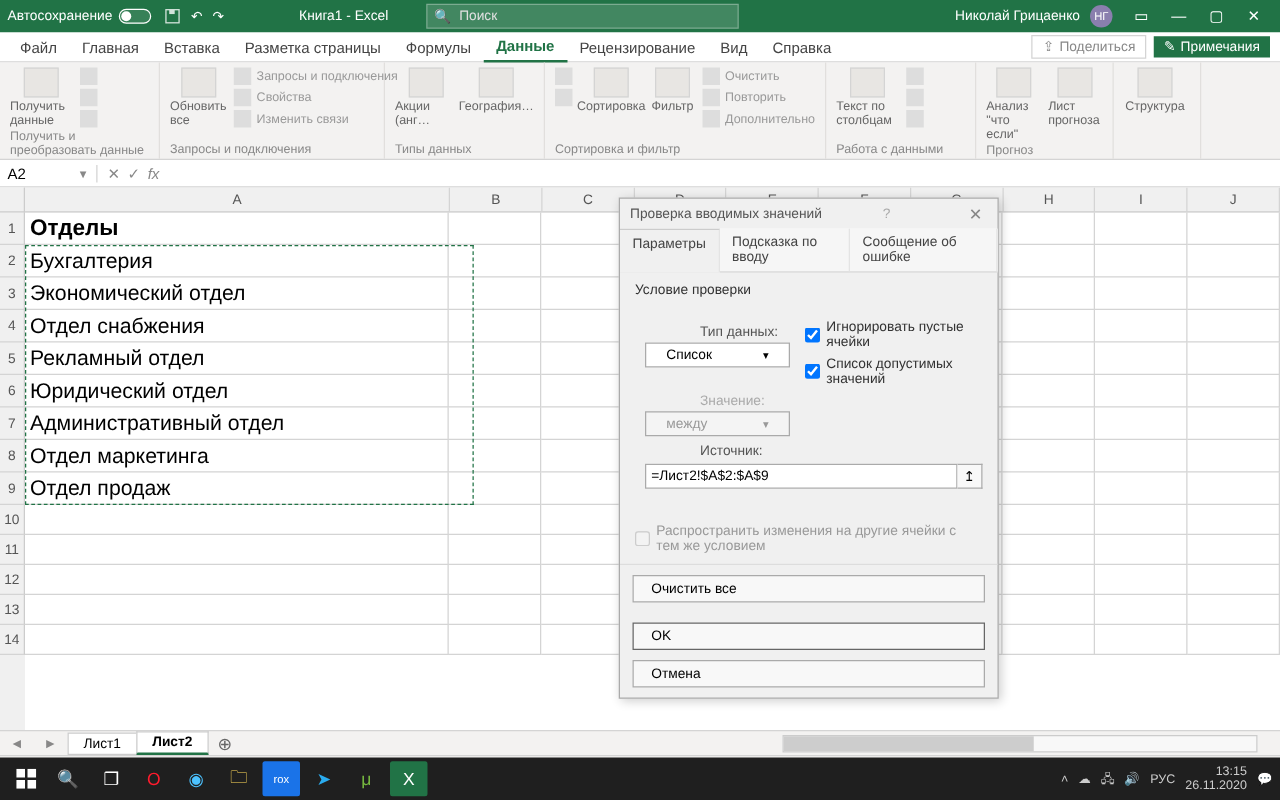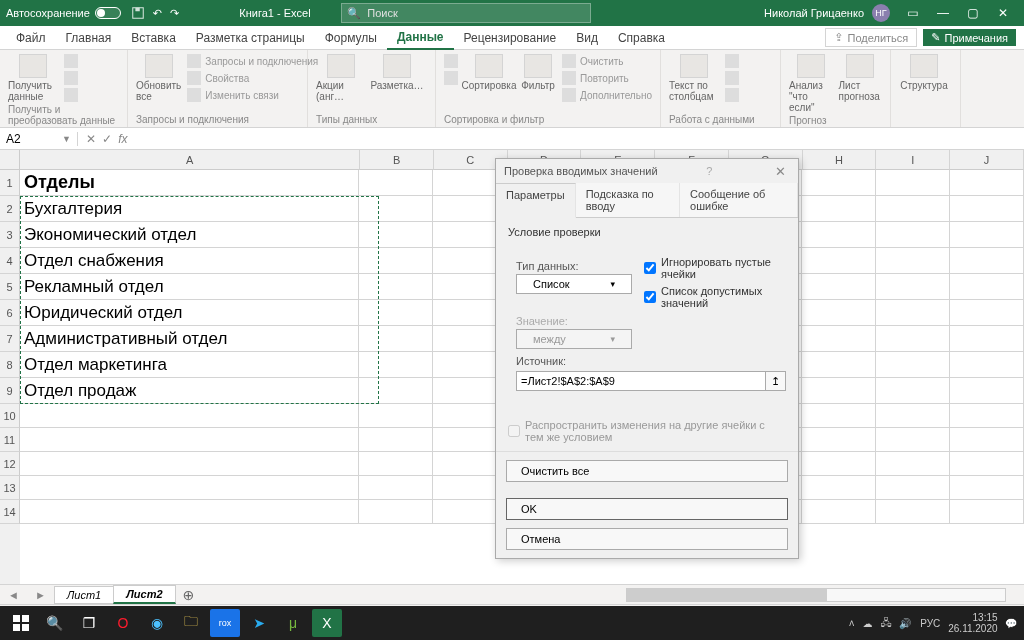--- a/index.html
+++ b/index.html
@@ -57,41 +57,41 @@
 .cells { position: relative; }
 .cellrow { display: flex; height: 24px; }
 .cellrow.tall { height: 26px; }
 .cell { border-right: 1px solid #d4d4d4; border-bottom: 1px solid #d4d4d4; padding: 0 4px; display: flex; align-items: center; font-size: 17px; color: #000; overflow: hidden; white-space: nowrap; }
 .cell.header { font-weight: bold; font-size: 18px; }
 .marquee { position: absolute; border: 1.5px dashed #217346; pointer-events: none; }
 
 
 .sheet-tabs { height: 20px; border-top: 1px solid #d4d4d4; display: flex; align-items: center; font-size: 11px; background: #f3f2f1; }
 .sheet-nav { padding: 0 8px; color: #888; }
-.sheet-tab { padding: 2px 12px; border: 1px solid #ccc; background: #fff; margin-right: -1px; font-style: italic; }
+.sheet-tab { padding: 2px 12px; border: 1px solid #ccc; background: #fff; margin-right: -1px; }
 .sheet-tab.active { border-bottom: 2px solid #217346; font-weight: 600; }
 .sheet-add { padding: 0 8px; color: #666; font-size: 14px; }
 .hscroll { margin-left: auto; width: 380px; height: 14px; border: 1px solid #ccc; background: #f8f8f8; position: relative; margin-right: 18px; }
 .hthumb { position: absolute; left: 0; width: 200px; height: 100%; background: #cdcdcd; }
 
 
 .statusbar { height: 18px; background: #f3f2f1; border-top: 1px solid #d4d4d4; display: flex; align-items: center; font-size: 10px; color: #666; padding: 0 8px; }
 
 
 .dialog { position: absolute; left: 495px; top: 158px; width: 304px; background: #f0f0f0; border: 1px solid #aaa; box-shadow: 2px 2px 8px rgba(0,0,0,0.2); font-size: 11px; }
 .dlg-title { height: 24px; display: flex; align-items: center; padding: 0 8px; color: #555; font-size: 11px; }
 .dlg-title .dlg-close { margin-left: auto; color: #888; font-size: 13px; padding: 0 4px; }
 .dlg-tabs { display: flex; border-bottom: 1px solid #ccc; background: #fff; }
 .dlg-tab { padding: 5px 10px; font-size: 11px; color: #444; border-right: 1px solid #e4e4e4; background: #f6f6f6; }
 .dlg-tab.active { background: #f0f0f0; border-bottom: 1px solid #f0f0f0; margin-bottom: -1px; border-top: 1px solid #ccc; }
 .dlg-body { padding: 8px 12px; }
 .fieldset-label { font-size: 11px; color: #333; margin-bottom: 6px; }
 .dlg-row { display: flex; align-items: center; gap: 12px; margin-bottom: 6px; }
 .dlg-col { display: flex; flex-direction: column; gap: 2px; }
-.dlg-label { font-size: 11px; color: #555; }
+.dlg-label { font-size: 11px; color: #555; margin-left: 44px; }
 .dlg-select { width: 116px; height: 20px; border: 1px solid #aaa; background: #fff; padding: 0 16px; font-size: 11px; display: flex; align-items: center; justify-content: space-between; }
 .dlg-select.disabled { color: #999; background: #f4f4f4; }
 .dlg-input-src { display: flex; margin-top: 2px; }
 .dlg-input-src input { flex: 1; height: 20px; border: 1px solid #aaa; padding: 0 4px; font-size: 11px; }
 .src-btn { width: 20px; height: 20px; border: 1px solid #aaa; border-left: none; display: flex; align-items: center; justify-content: center; background: #f8f8f8; }
 .chk { display: flex; align-items: center; gap: 5px; font-size: 11px; color: #333; }
 .chk input { width: 12px; height: 12px; }
 .dlg-footer { display: flex; gap: 8px; padding: 8px 10px; border-top: 1px solid #ddd; flex-direction: column; }
 .dlg-btn { height: 22px; padding: 0 14px; border: 1px solid #aaa; background: #f8f8f8; font-size: 11px; display: flex; align-items: center; }
 .dlg-btn.primary { border: 1px solid #666; }
@@ -212,21 +212,21 @@
     <div class="rgroup-label">Запросы и подключения</div>
   </div>
   <div class="rgroup" style="width:128px">
     <div class="rgroup-content">
       <div class="rbtn-large">
           <div class="ricon"></div>
           <span>Акции (анг…</span>
         </div>
       <div class="rbtn-large">
           <div class="ricon"></div>
-          <span>Разметка…</span>
+          <span>География…</span>
         </div>
     </div>
     <div class="rgroup-label">Типы данных</div>
   </div>
   <div class="rgroup" style="width:225px">
     <div class="rgroup-content">
       <div class="rbtn-small-col">
           <div class="rbtn-small">
             <span class="sicon"></span>
           </div>

